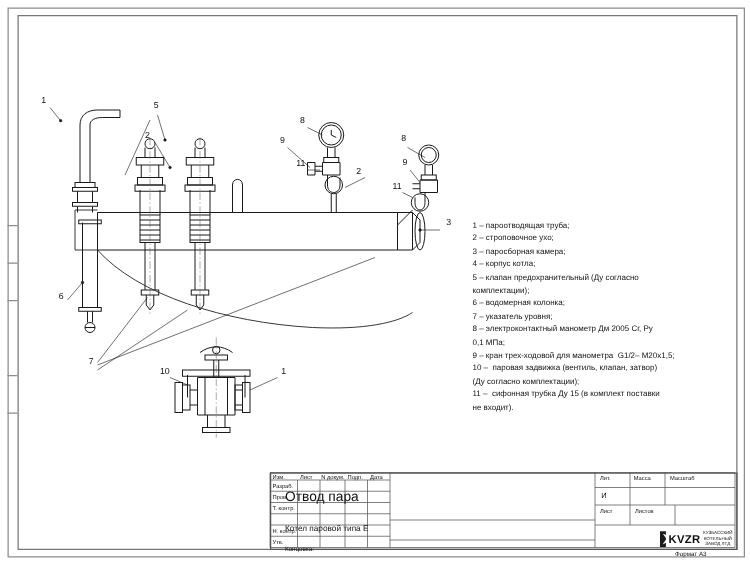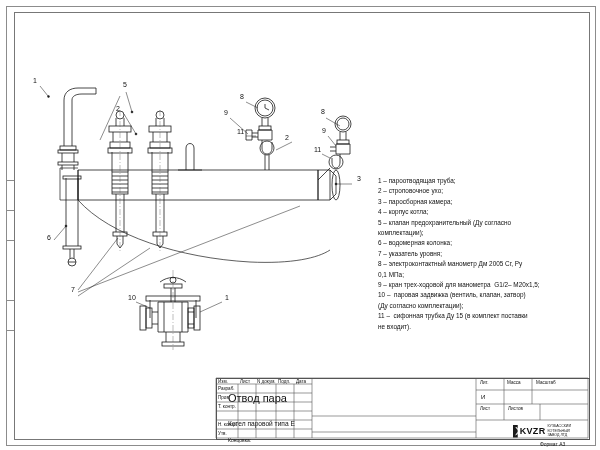--- a/index.html
+++ b/index.html
@@ -48,22 +48,22 @@
     font-size:6.6px;color:#111;
   }
   .tb-koncovka{
     position:absolute;left:228px;top:437px;font-size:5px;color:#111;
   }
   .tb-format{
     position:absolute;left:540px;top:441px;font-size:5px;color:#111;
   }
   
   .logo{
-    position:absolute;left:513px;top:424px;width:58px;height:14px;
-    display:flex;align-items:center;gap:2px;
+    position:absolute;left:528px;top:424px;width:58px;height:14px;
+    display:flex;align-items:center;gap:2px;text-align:center;
   }
   .logo-mark{
     width:13px;height:13px;background:#1b1b1b;
     clip-path:polygon(0 0,100% 0,100% 100%,0 100%);
     position:relative;
   }
   .logo-mark:after{
     content:"";position:absolute;left:2px;top:2px;width:9px;height:9px;
     background:#fff;
     clip-path:polygon(0 0,100% 50%,0 100%,35% 50%);

